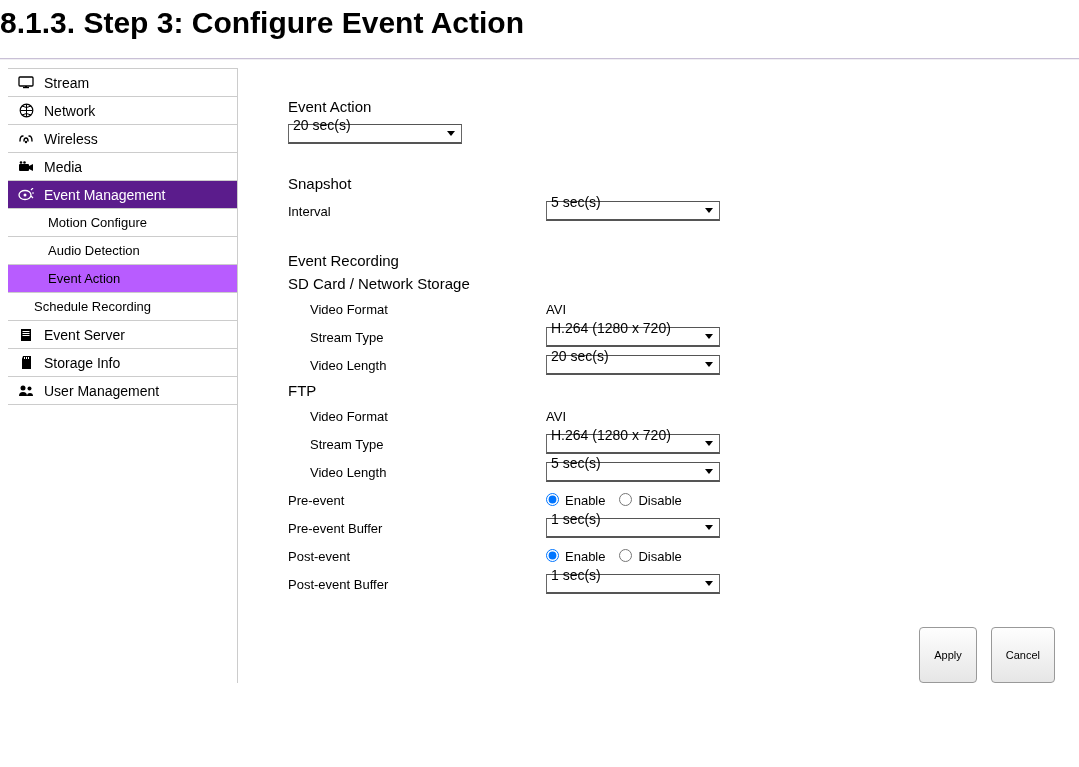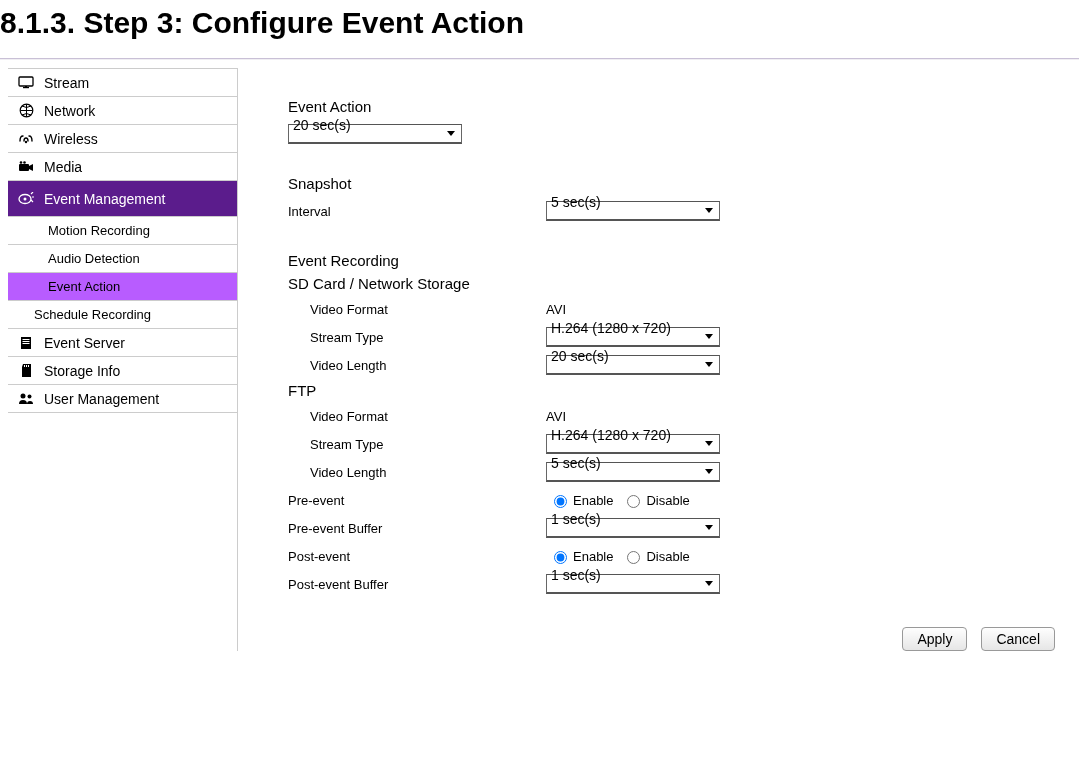--- a/index.html
+++ b/index.html
@@ -20,21 +20,21 @@
 }
 .nav-item { padding-left: 8px; }
 .nav-sub  { padding-left: 26px; font-size: 13px; }
 .nav-subsub { padding-left: 40px; font-size: 13px; }
 
 .nav-item .icon, .nav-item-active .icon { width: 20px; display:inline-flex; justify-content:center; margin-right:8px; }
 .nav-item .label, .nav-item-active .label { flex: 1; }
 
 .nav-item-active {
   display: flex; align-items: center; border-bottom: 1px solid #ccc;
-  height: 36px; padding: 4px 8px; background: #5b1c8c; color: #fff; font-size: 14px;
+  height: 28px; padding: 4px 8px; background: #5b1c8c; color: #fff; font-size: 14px;
 }
 .nav-subsub-active {
   display: flex; align-items: center; border-bottom: 1px solid #ccc;
   height: 28px; padding-left: 40px; background: #b85cff; color: #000; font-size: 13px;
 }
 
 .content { flex: 1; padding: 30px 0 0 50px; }
 
 .section-title { font-size: 15px; margin-bottom: 6px; }
 .section-sub   { font-size: 15px; margin-bottom: 4px; }
@@ -47,30 +47,30 @@
 .select {
   width: 174px; height: 16px; border: 1px solid #666; border-top-color:#555; border-bottom:2px solid #555;
   background: #fff; font-size: 14px; padding: 0 18px 17px 4px; position: relative;
   display: inline-flex; align-items: center; cursor: pointer;
 }
 .select::after {
   content: ""; position: absolute; right: 6px; top: 6px;
   border-left: 4px solid transparent; border-right: 4px solid transparent; border-top: 5px solid #000;
 }
 
-.radio-group { display: inline-flex; align-items: flex-end; gap: 4px; font-size: 13px; margin-left: 8px; }
+.radio-group { display: inline-flex; align-items: flex-start; gap: 4px; font-size: 13px; }
 .radio-group input { margin: 0 2px 0 0; }
 .radio-group .rlabel { margin-right: 10px; }
 
 .gap-lg { height: 26px; }
 
 .footer-buttons { display:flex; justify-content:flex-end; gap:14px; padding: 28px 24px 0 0; }
 .btn {
-  border: 1px solid #999; border-radius: 4px; padding: 3px 14px;
-  background: linear-gradient(#fefefe,#e6e6e6); font-size: 14px; cursor: pointer;
+  border: 1px solid #999; border-radius: 4px; padding: 21px 14px;
+  background: linear-gradient(#fefefe,#e6e6e6); font-size: 11px; cursor: pointer;
 }
 
 svg { display:block; }
 </style>
 </head>
 <body>
 
 <h1 class="page-heading">8.1.3.  Step 3: Configure Event Action</h1>
 <div class="divider"></div>
 
@@ -127,21 +127,21 @@
             <ellipse cx="7" cy="7" rx="6" ry="4.5" fill="none" stroke="#fff" stroke-width="1.3"></ellipse>
             <circle cx="7" cy="7" r="1.5" fill="#fff"></circle>
             <path d="M13 2 L15 0 M14 5 L16 5 M13 8 L15 10" stroke="#fff" stroke-width="1.2"></path>
           </svg>
       </span>
       <span class="label">Event Management</span>
     </div>
 
 
     <div class="nav-subsub">
-      <span>Motion Recording</span>
+      <span>Motion Configure</span>
     </div>
     <div class="nav-subsub">
       <span>Audio Detection</span>
     </div>
     <div class="nav-subsub-active">
       <span>Event Action</span>
     </div>
 
     <div class="nav-sub">
       <span>Schedule Recording</span>

